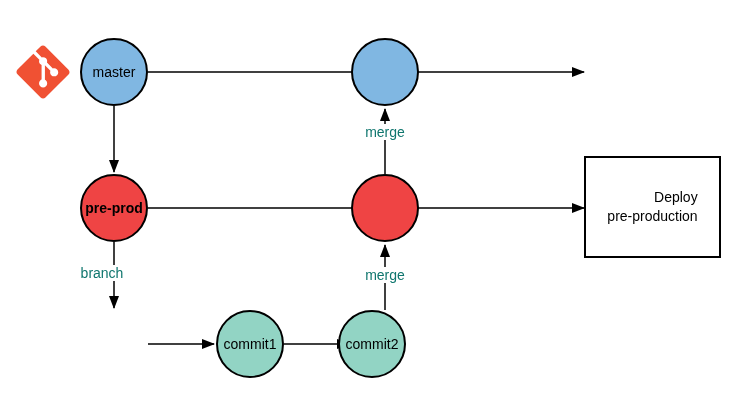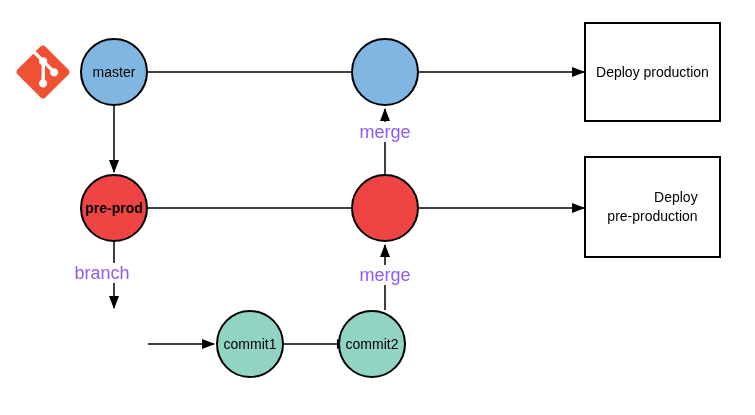--- a/index.html
+++ b/index.html
@@ -52,22 +52,22 @@
     font-size: 14px;
     color: #000000;
     white-space: pre-line;
     line-height: 1.35;
   }
   .edge-label {
     position: absolute;
     transform: translate(-50%, -50%);
     background: #ffffff;
     padding: 1px 3px;
-    font-size: 18px;
-    color: #8b5cf6;
+    font-size: 14px;
+    color: #0f766e;
     line-height: 1;
   }
   .git-logo {
     position: absolute;
     left: 15px;
     top: 44px;
     width: 56px;
     height: 56px;
   }
 </style>
@@ -114,21 +114,20 @@
   <div class="node yellow" style="left:351px; top:174px;">
     <span></span>
   </div>
   <div class="node teal" style="left:216px; top:310px;">
     <span>commit1</span>
   </div>
   <div class="node teal" style="left:338px; top:310px;">
     <span>commit2</span>
   </div>
 
-  <div class="deploy-box" style="left:584px; top:22px; height:100px;">Deploy production</div>
   <div class="deploy-box" style="left:584px; top:156px; height:102px;text-align:right;">Deploy
 pre-production</div>
 
   <div class="edge-label" style="left:385px; top:132px;">merge</div>
   <div class="edge-label" style="left:385px; top:275px;">merge</div>
   <div class="edge-label" style="left:102px; top:273px;">branch</div>
 
 </div>
 
 </body></html>

